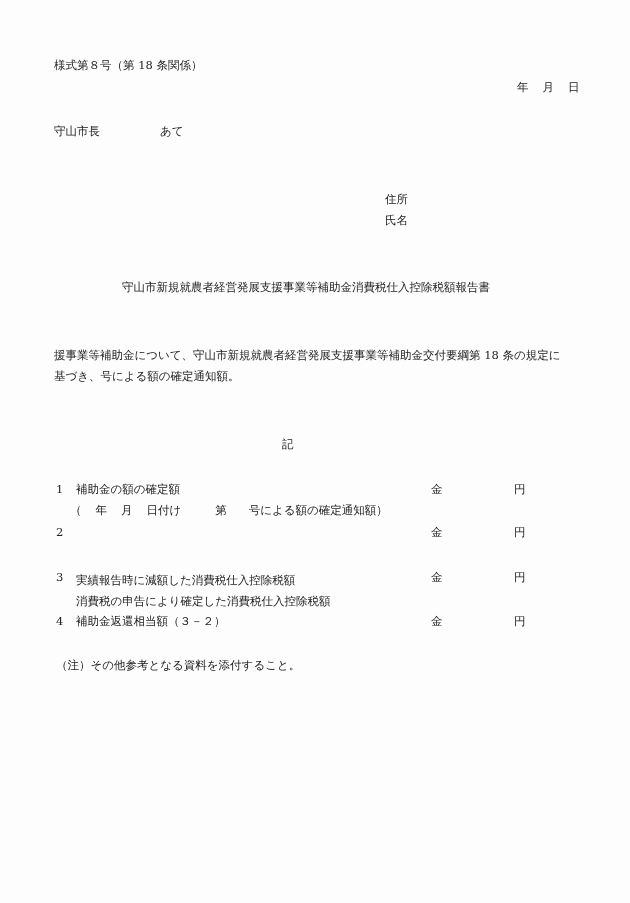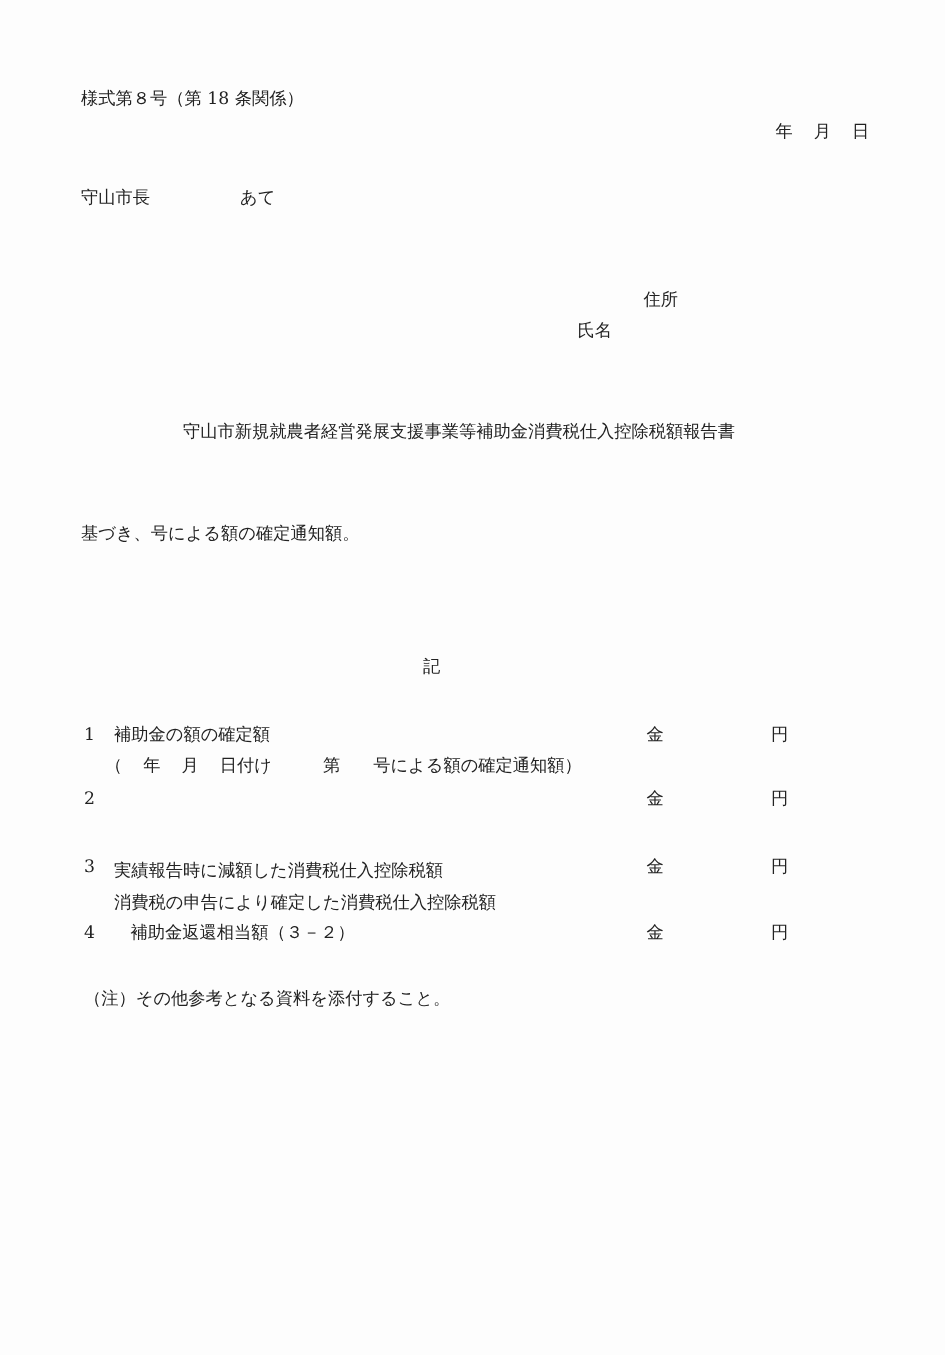--- a/index.html
+++ b/index.html
@@ -19,26 +19,27 @@
 <div class="abs" style="left:54px;top:58px;">様式第８号（第 18 条関係）</div>
 
 <div class="abs" style="left:517px;top:80px;">
   <span>年</span><span class="sp" style="width:14px"></span><span>月</span><span class="sp" style="width:14px"></span><span>日</span>
 </div>
 
 <div class="abs" style="left:54px;top:124px;">
   <span>守山市長</span><span class="sp" style="width:60px"></span><span>あて</span>
 </div>
 
-<div class="abs" style="left:385px;top:192px;margin-left:44px;">住所</div>
+<div class="abs" style="left:385px;top:192px;">住所</div>
 <div class="abs" style="left:385px;top:213px;">氏名</div>
 
 <div class="abs" style="left:122px;top:280px;">守山市新規就農者経営発展支援事業等補助金消費税仕入控除税額報告書</div>
 
 <div class="para" style="top:345px;">
+  <div style="white-space:nowrap;">援事業等補助金について、守山市新規就農者経営発展支援事業等補助金交付要綱第 18 条の規定に</div>
   <div style="white-space:nowrap;">基づき、号による額の確定通知額。</div>
 </div>
 
 <div class="abs" style="left:282px;top:437px;">記</div>
 
 <div>
   <div class="abs" style="left:56px;top:482px;">1</div>
   <div class="abs" style="left:76px;top:482px;">補助金の額の確定額</div>
   <div class="abs" style="left:431px;top:482px;">金</div>
   <div class="abs" style="left:514px;top:482px;">円</div>
@@ -57,18 +58,18 @@
 
 <div>
   <div class="abs" style="left:56px;top:570px;">3</div>
   <div class="abs" style="left:76px;top:570px;margin-top:24px;">消費税の申告により確定した消費税仕入控除税額</div>
   <div class="abs" style="left:431px;top:570px;">金</div>
   <div class="abs" style="left:514px;top:570px;">円</div>
 </div>
 
 <div>
   <div class="abs" style="left:56px;top:614px;">4</div>
-  <div class="abs" style="left:87px;top:614px;">補助金返還相当額（３－２）</div>
+  <div class="abs" style="left:76px;top:614px;">補助金返還相当額（３－２）</div>
   <div class="abs" style="left:431px;top:614px;">金</div>
   <div class="abs" style="left:514px;top:614px;">円</div>
 </div>
 
 <div class="abs" style="left:56px;top:658px;">（注）その他参考となる資料を添付すること。</div>
 
 </body></html>

